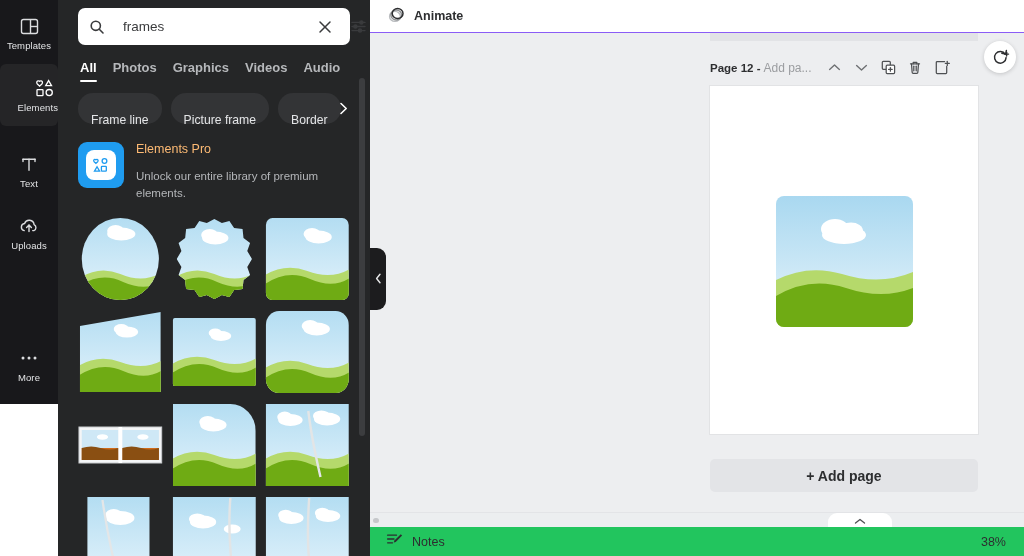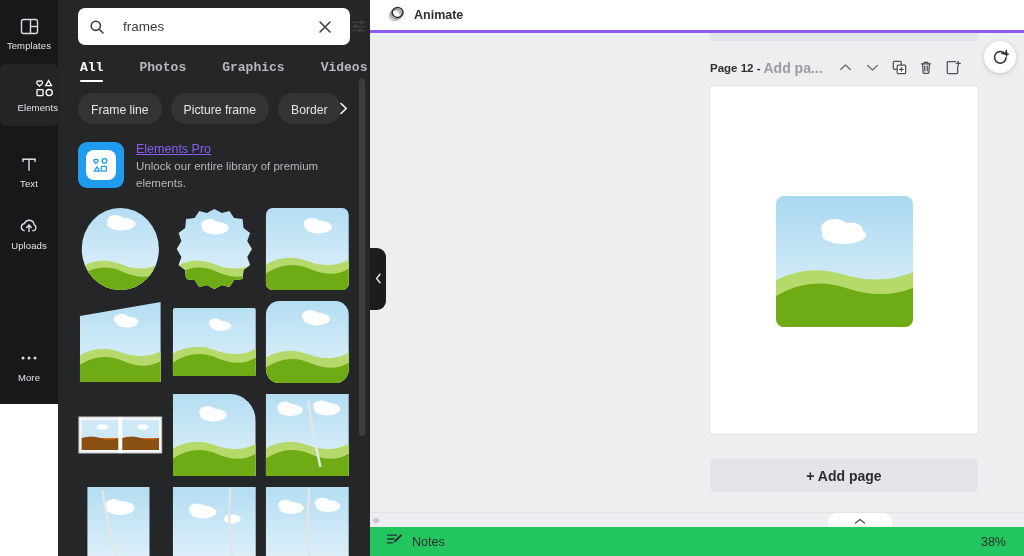--- a/index.html
+++ b/index.html
@@ -58,24 +58,23 @@
     border: none; outline: none;
     font-family: "Liberation Sans", sans-serif;
     font-size: 13.5px; color: #3a3b3d;
     background: transparent;
     padding: 0;
   }
   .search-input::placeholder { color: #9a9b9e; }
   .sb-ico { cursor: pointer; display: flex; align-items: center; }
 
   .tabs {
-    display: flex; gap: 36px;
+    display: flex; gap: 16px;
     margin-top: 15px;
     padding-left: 2px;
-    font-family: Liberation Mono, monospace;
   }
   .tab {
     font-size: 13px; font-weight: bold;
     color: #b6b8bb;
     cursor: pointer;
     padding-bottom: 7px;
     position: relative;
   }
   .tab.active { color: #fff; }
   .tab.active::after {
@@ -90,21 +89,21 @@
     position: relative;
     overflow: hidden;
     height: 33px;
   }
   .pill {
     flex: 0 0 auto;
     background: #333436;
     color: #e4e5e7;
     font-size: 12.2px;
     border-radius: 15px;
-    padding: 2px 13px;
+    padding: 12px 13px;
     height: 31px;
     line-height: 31px;
     white-space: nowrap;
     cursor: pointer;
   }
   .pill-arrow {
     position: absolute; right: -4px; top: 4px;
     width: 22px; height: 23px;
     display: flex; align-items: center; justify-content: center;
     cursor: pointer;
@@ -113,21 +112,21 @@
   .promo { display: flex; gap: 12px; margin-top: 16px; align-items: flex-start; }
   .promo-icon {
     width: 46px; height: 46px; flex: 0 0 46px;
     background: #1f9cf0; border-radius: 9px;
     display: flex; align-items: center; justify-content: center;
   }
   .promo-badge {
     width: 30px; height: 30px; background: #fff; border-radius: 8px;
     display: flex; align-items: center; justify-content: center;
   }
-  .promo-title { font-size: 12.5px; color: #8b5cf6; margin-bottom: 2px; text-decoration: underline; }
+  .promo-title { font-size: 12.5px; color: #fdba74; margin-bottom: 12px; }
   .promo-sub { font-size: 11.5px; color: #b4b6b9; line-height: 1.45; }
 
   .grid {
     margin-top: 16px;
     display: grid;
     grid-template-columns: repeat(3, 1fr);
     gap: 9px;
   }
   .cell { width: 100%; height: 84px; overflow: hidden; position: relative; }
   .cell svg { display: block; width: 100%; height: 100%; }
@@ -155,21 +154,21 @@
     flex: 1 1 auto; height: 556px;
     position: relative;
     background: #edeef0;
     display: flex; flex-direction: column;
   }
   #topbar {
     height: 33px; flex: 0 0 33px;
     background: #fff;
     display: flex; align-items: center;
     padding-left: 17px;
-    border-bottom: 3px solid #8b5cf6;
+    border-bottom: 1px solid #8b5cf6;
   }
   .animate-btn {
     display: flex; align-items: center; gap: 8px;
     cursor: pointer;
   }
   .animate-label { font-size: 12.5px; font-weight: bold; color: #2d2e30; }
 
   #canvas-area {
     flex: 1 1 auto; position: relative; overflow: hidden;
   }
@@ -177,21 +176,21 @@
     position: absolute;
     left: 340px; top: 22px;
     width: 268px;
   }
   .page-header {
     display: flex; align-items: center;
     height: 25px; gap: 0;
     margin-bottom: 6px;
   }
   .page-title { font-size: 11.5px; font-weight: bold; color: #2d2e30; white-space: nowrap; }
-  .page-subtitle { font-size: 14px; color: #9b9da0; white-space: nowrap; margin-left: 3px; font-weight: bold; }
+  .page-subtitle { font-size: 12px; color: #9b9da0; white-space: nowrap; margin-left: 3px; }
   .ph-icons { display: flex; align-items: center; gap: 10px; margin-left: 14px; }
   .ph-ico { width: 17px; height: 17px; display: flex; align-items: center; justify-content: center; cursor: pointer; }
 
   .page-white {
     width: 268px; height: 348px;
     background: #fff;
     box-shadow: 0 0 0 1px rgba(0,0,0,.045);
     position: relative;
   }
   .page-art {

